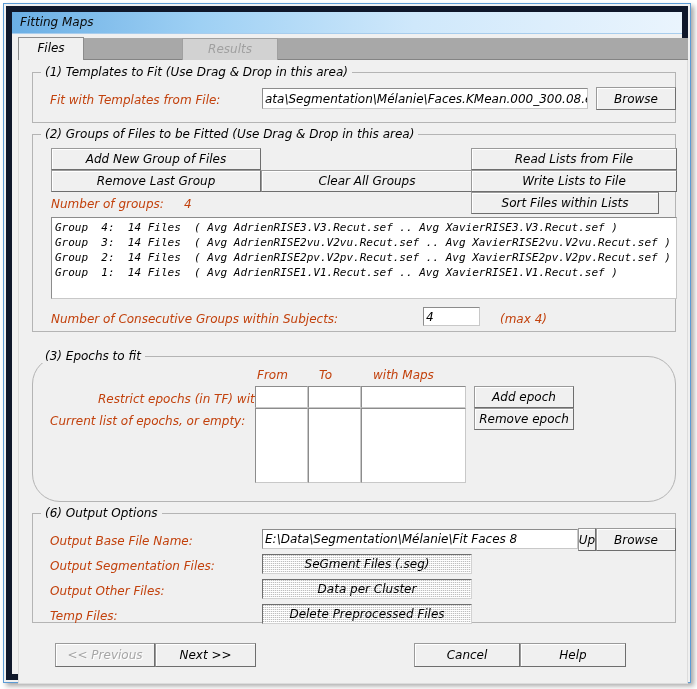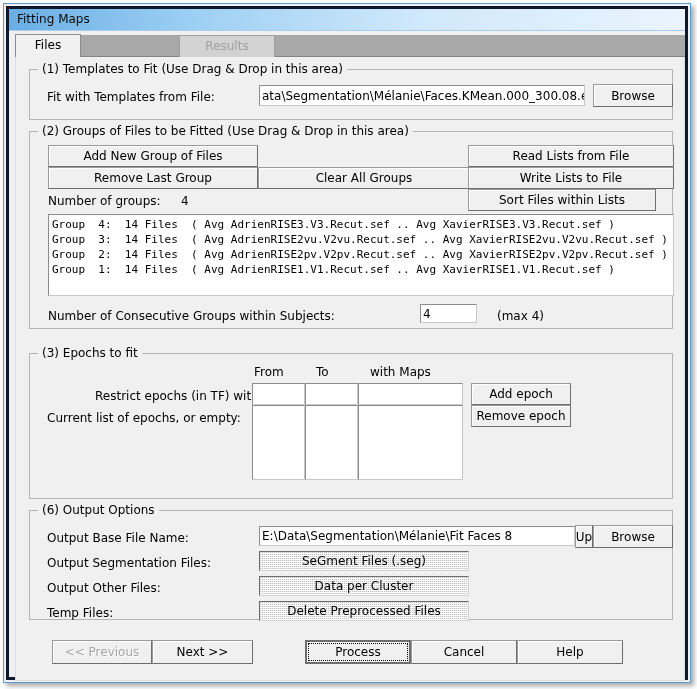--- a/index.html
+++ b/index.html
@@ -16,22 +16,23 @@
     position: absolute;
     left: 3px; top: 3px;
     width: 688px; height: 680px;
     border: 1px solid #5b9bd5;
     background: #f0f0f0;
     box-shadow: 3px 3px 5px rgba(0,0,0,0.35);
   }
   #window-inner {
     position: absolute;
     left: 2px; top: 2px; right: 2px; bottom: 2px;
-    border: 3px solid #0f172a;
-    background: #f0f0f0;
+    border: 6px solid #0f172a;
+    background: #f0f0f0;
+    font-style: italic;
   }
   #titlebar {
     position: absolute;
     left: 0; top: 0; right: 0; height: 22px;
     background: linear-gradient(to right, #6aaee4 0%, #9ed0f4 28%, #cfe8fb 60%, #eaf4fd 100%);
     border-bottom: 1px solid #a8cded;
   }
   #titlebar .title {
     position: absolute;
     left: 8px; top: 3px;
@@ -93,21 +94,21 @@
     background: #f0f0f0;
     padding: 0 4px;
     font-size: 12px;
     color: #000;
     white-space: nowrap;
   }
 
   .lbl {
     position: absolute;
     font-size: 12px;
-    color: #000000;
+    color: #c2410c;
     white-space: nowrap;
   }
 
   
   .btn {
     position: absolute;
     background: #f0f0f0;
     border: 1px solid #9a9a9a;
     border-right-color: #6e6e6e;
     border-bottom-color: #6e6e6e;
@@ -246,21 +247,21 @@
 
         <span class="lbl" style="left:18px; top:177px;">Number of Consecutive Groups within Subjects:</span>
 
         <div class="input" style="left:390px; top:172px; width:57px; height:19px;">
           <span>4</span>
         </div>
 
         <span class="lbl" style="left:467px; top:177px;">(max    4)</span>
       </div>
 
-      <div class="group" style="left:13px; top:296px; width:644px; height:146px;">
+      <div class="group" style="left:13px; top:296px; width:644px; height:146px;border-radius:28px;">
         <span class="legend">(3) Epochs to fit</span>
 
         <span class="lbl" style="left:224px; top:11px;">From</span>
         <span class="lbl" style="left:286px; top:11px;">To</span>
         <span class="lbl" style="left:340px; top:11px;">with Maps</span>
 
         <span class="lbl" style="left:17px; top:35px;margin-left:48px;">Restrict epochs (in TF) with maps:</span>
         <span class="lbl" style="left:17px; top:57px;">Current list of epochs, or empty:</span>
 
         <div class="input" style="left:222px; top:29px; width:53px; height:22px;">
@@ -316,24 +317,20 @@
         </div>
       </div>
 
       <div class="btn disabled" style="left:36px; top:583px; width:100px; height:24px;">
         <span>&lt;&lt;  Previous</span>
       </div>
       <div class="btn" style="left:136px; top:583px; width:101px; height:24px;">
         <span>Next   &gt;&gt;</span>
       </div>
 
-      <div class="btn default" style="left:289px; top:583px; width:106px; height:24px;">
-        <span class="focusring"></span>
-        <span>Process</span>
-      </div>
       <div class="btn" style="left:395px; top:583px; width:106px; height:24px;">
         <span>Cancel</span>
       </div>
       <div class="btn" style="left:501px; top:583px; width:106px; height:24px;">
         <span>Help</span>
       </div>
 
     </div>
   </div>
 </div>

